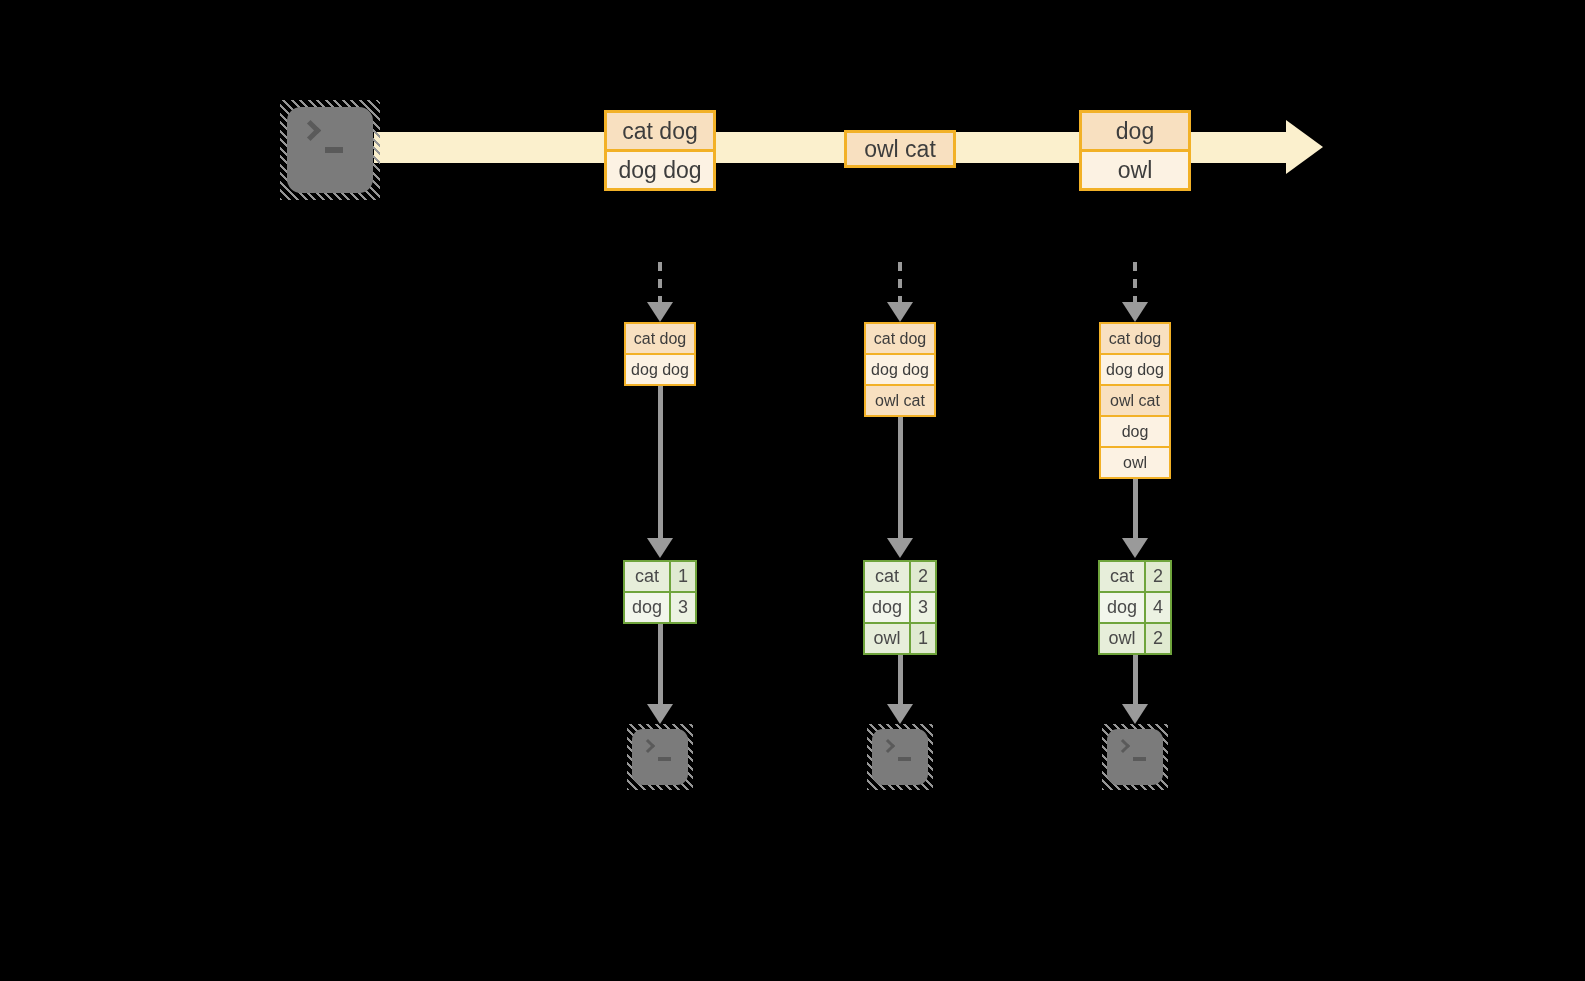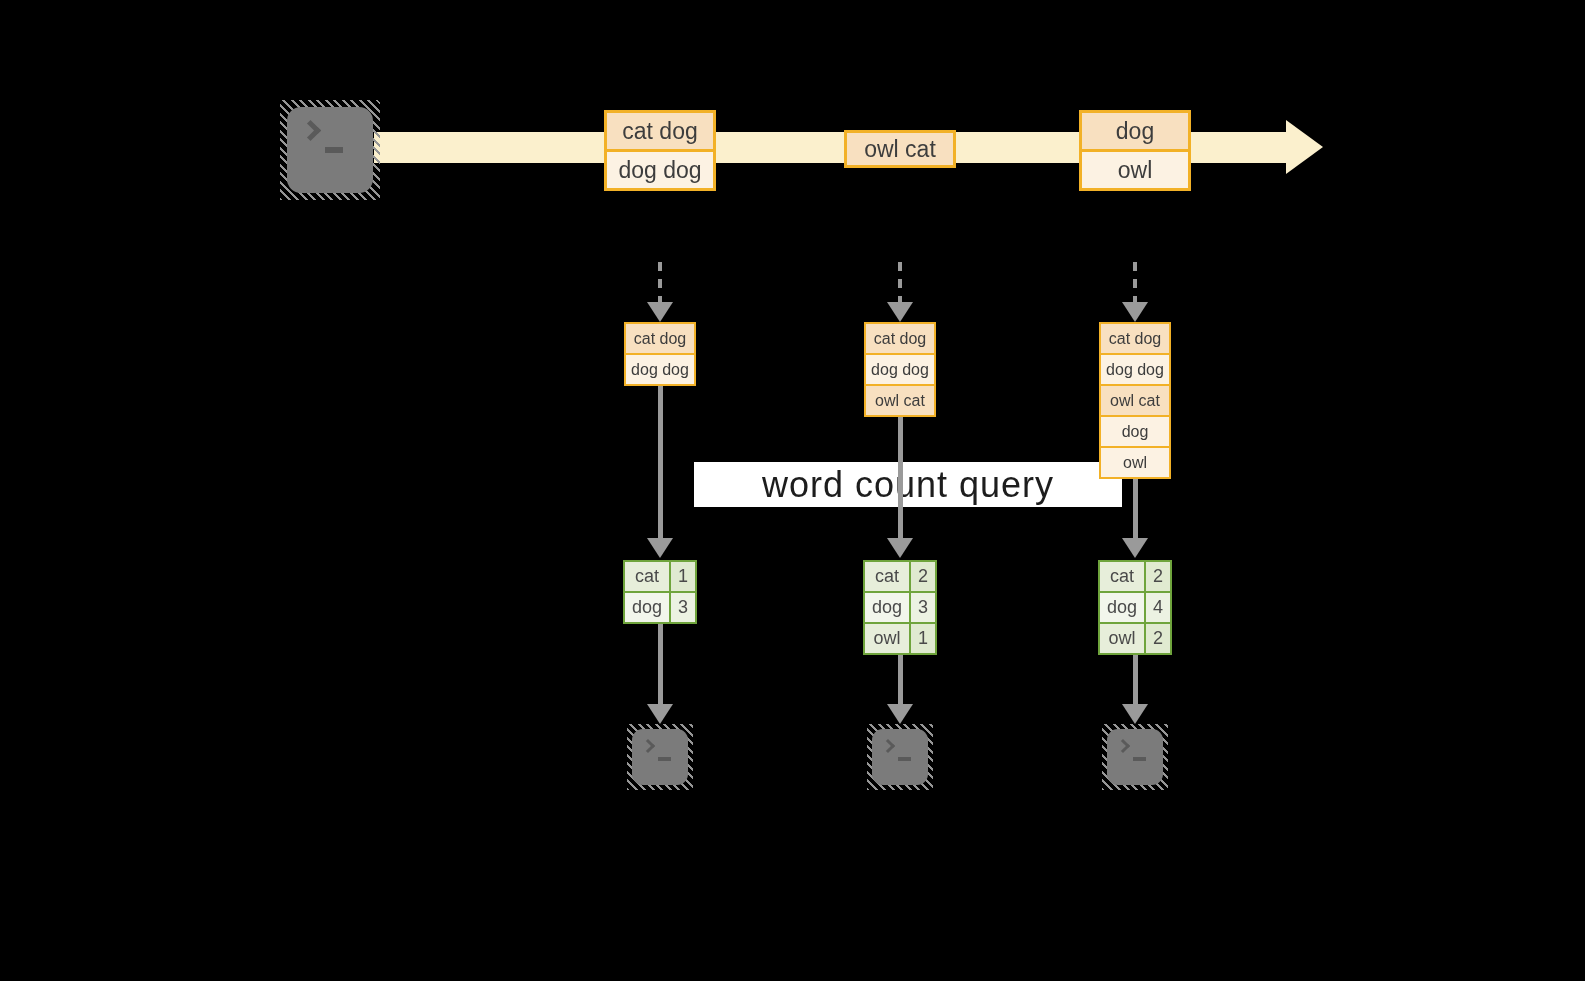--- a/index.html
+++ b/index.html
@@ -127,21 +127,20 @@
     <div class="ocell light">owl</div>
   </div>
 
   <div class="abs vdash" style="left:658px;top:262px;height:40px;"></div>
   <div class="abs vhead" style="left:647px;top:302px;"></div>
   <div class="abs vdash" style="left:898px;top:262px;height:40px;"></div>
   <div class="abs vhead" style="left:887px;top:302px;"></div>
   <div class="abs vdash" style="left:1133px;top:262px;height:40px;"></div>
   <div class="abs vhead" style="left:1122px;top:302px;"></div>
 
-  <div class="abs banner">word count query</div>
 
   <div class="abs obox small" style="left:624px;top:322px;">
     <div class="ocell dark">cat dog</div>
     <div class="ocell light">dog dog</div>
   </div>
   <div class="abs vline" style="left:658px;top:386px;height:152px;"></div>
   <div class="abs vhead" style="left:647px;top:538px;"></div>
   <div class="abs gtable" style="left:623px;top:560px;">
     <div class="gcell gw-dark">cat</div>
     <div class="gcell gc-dark">1</div>

